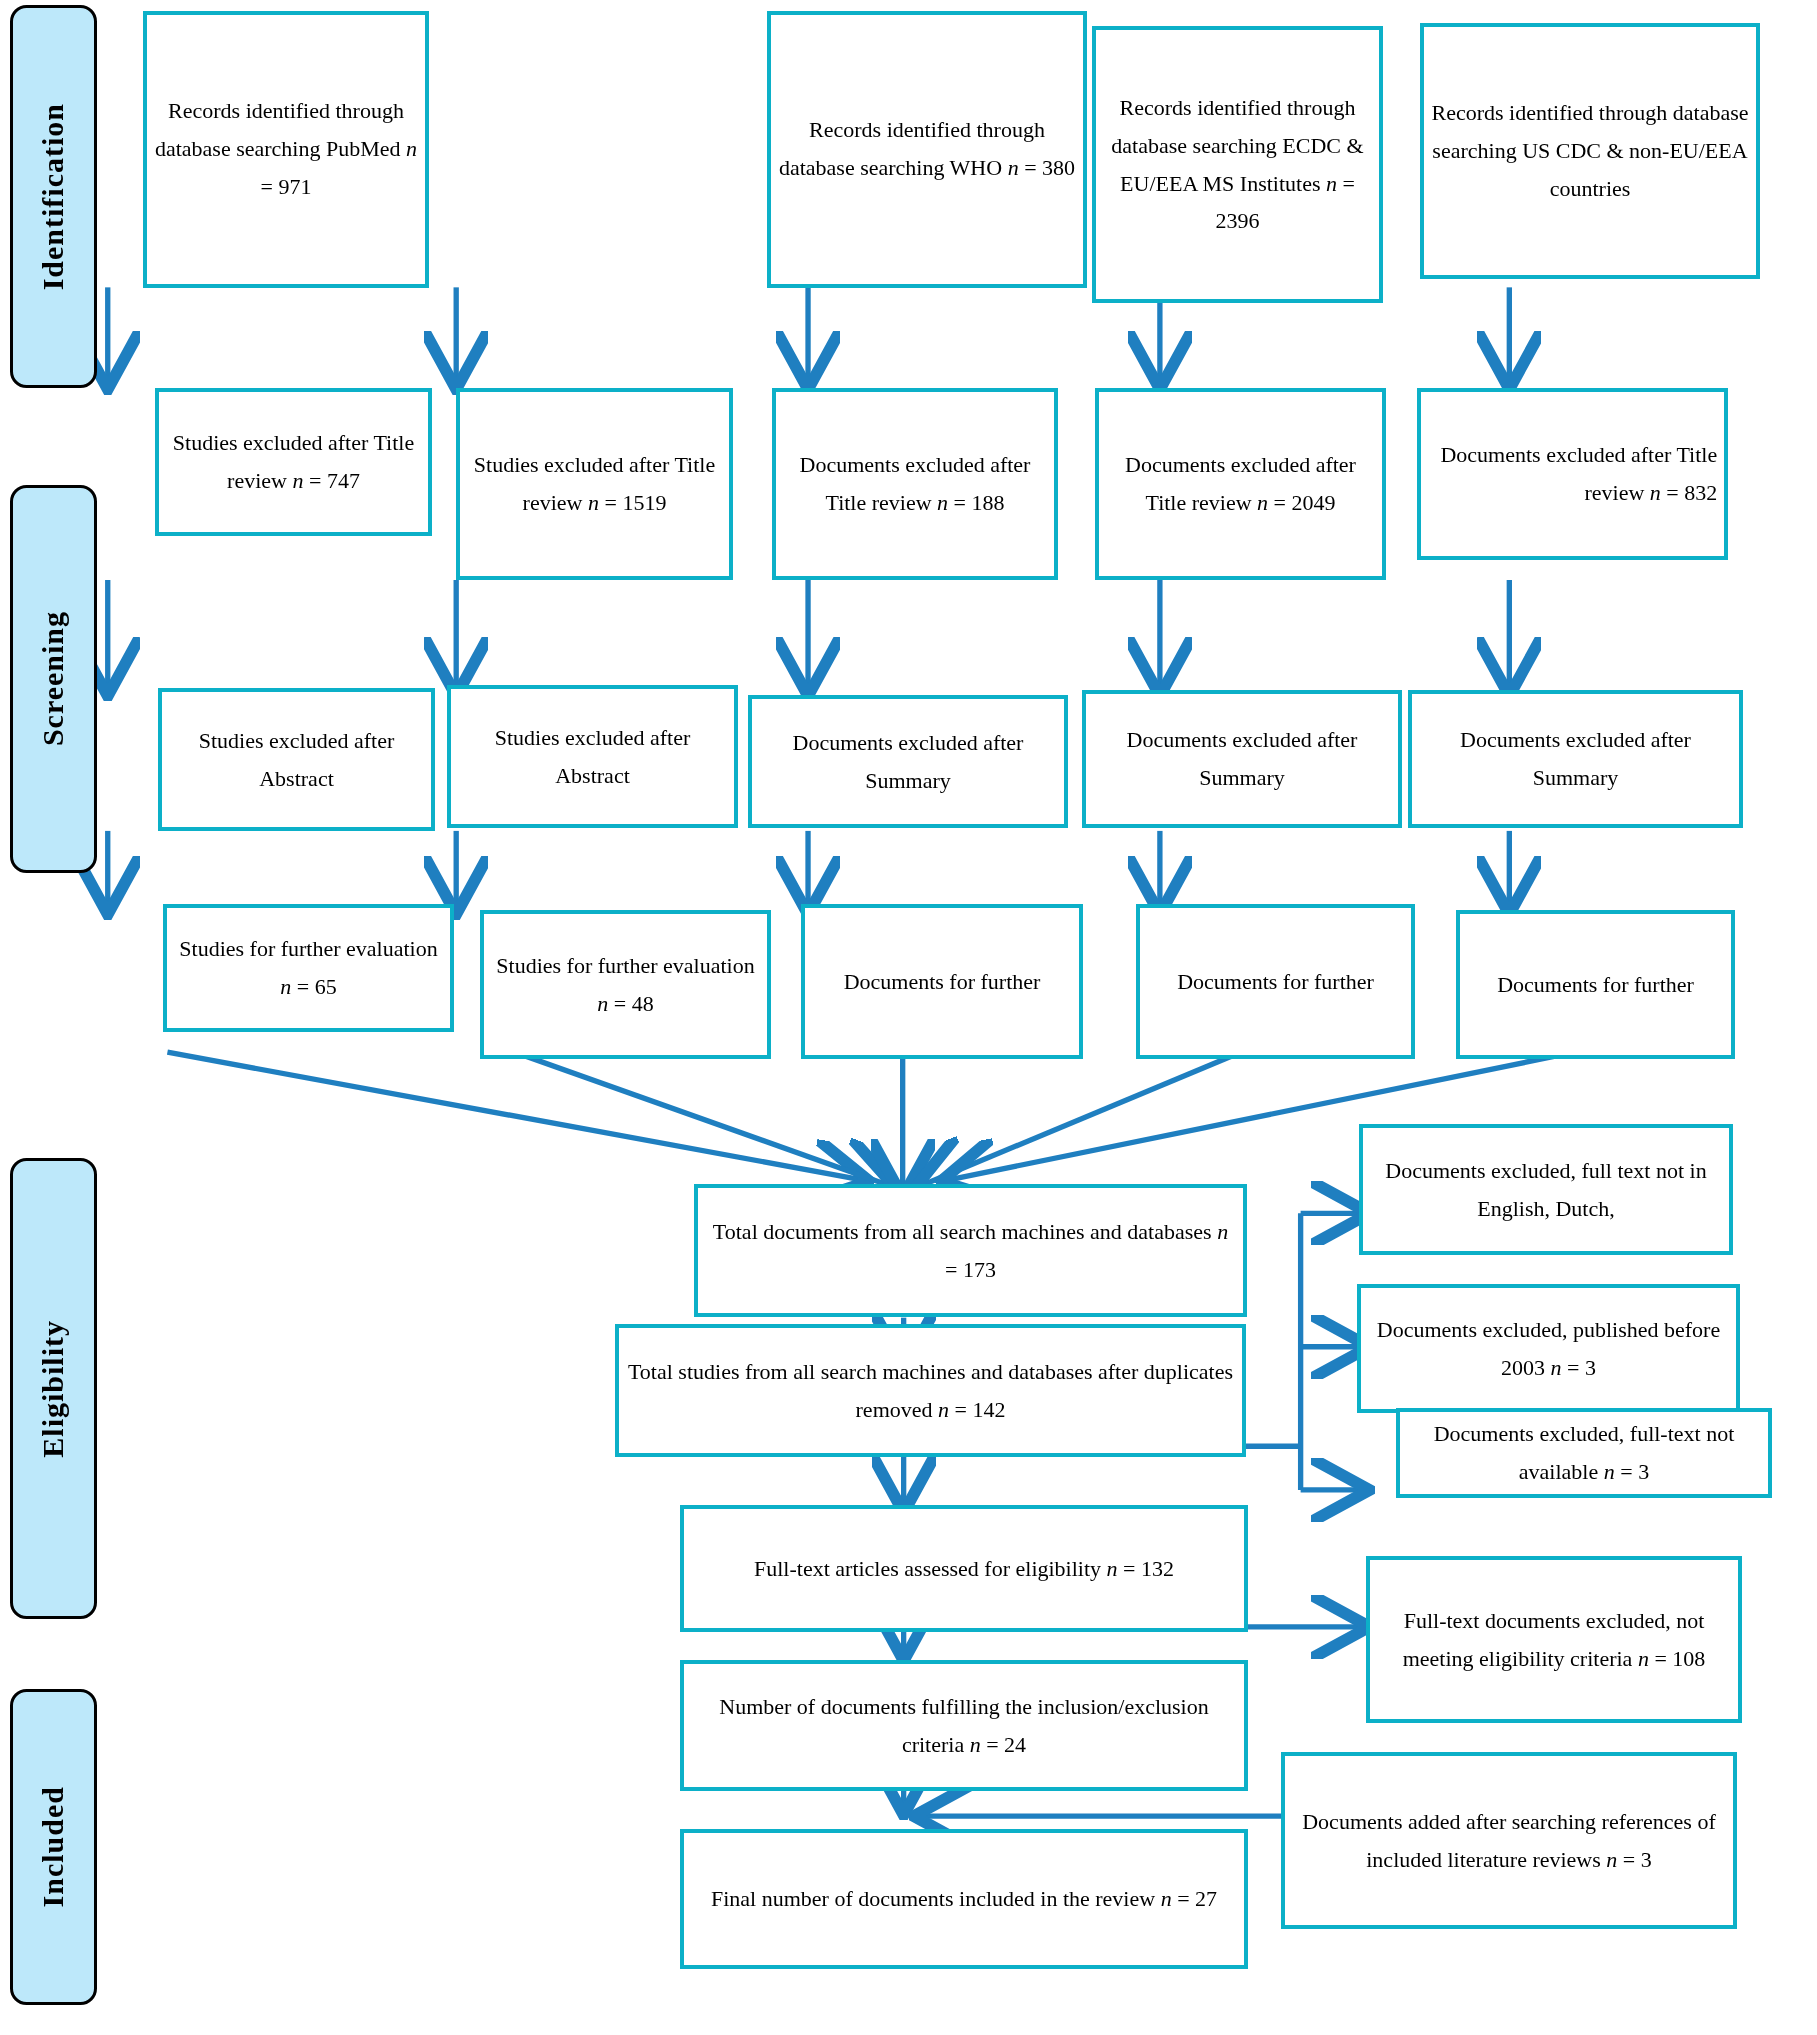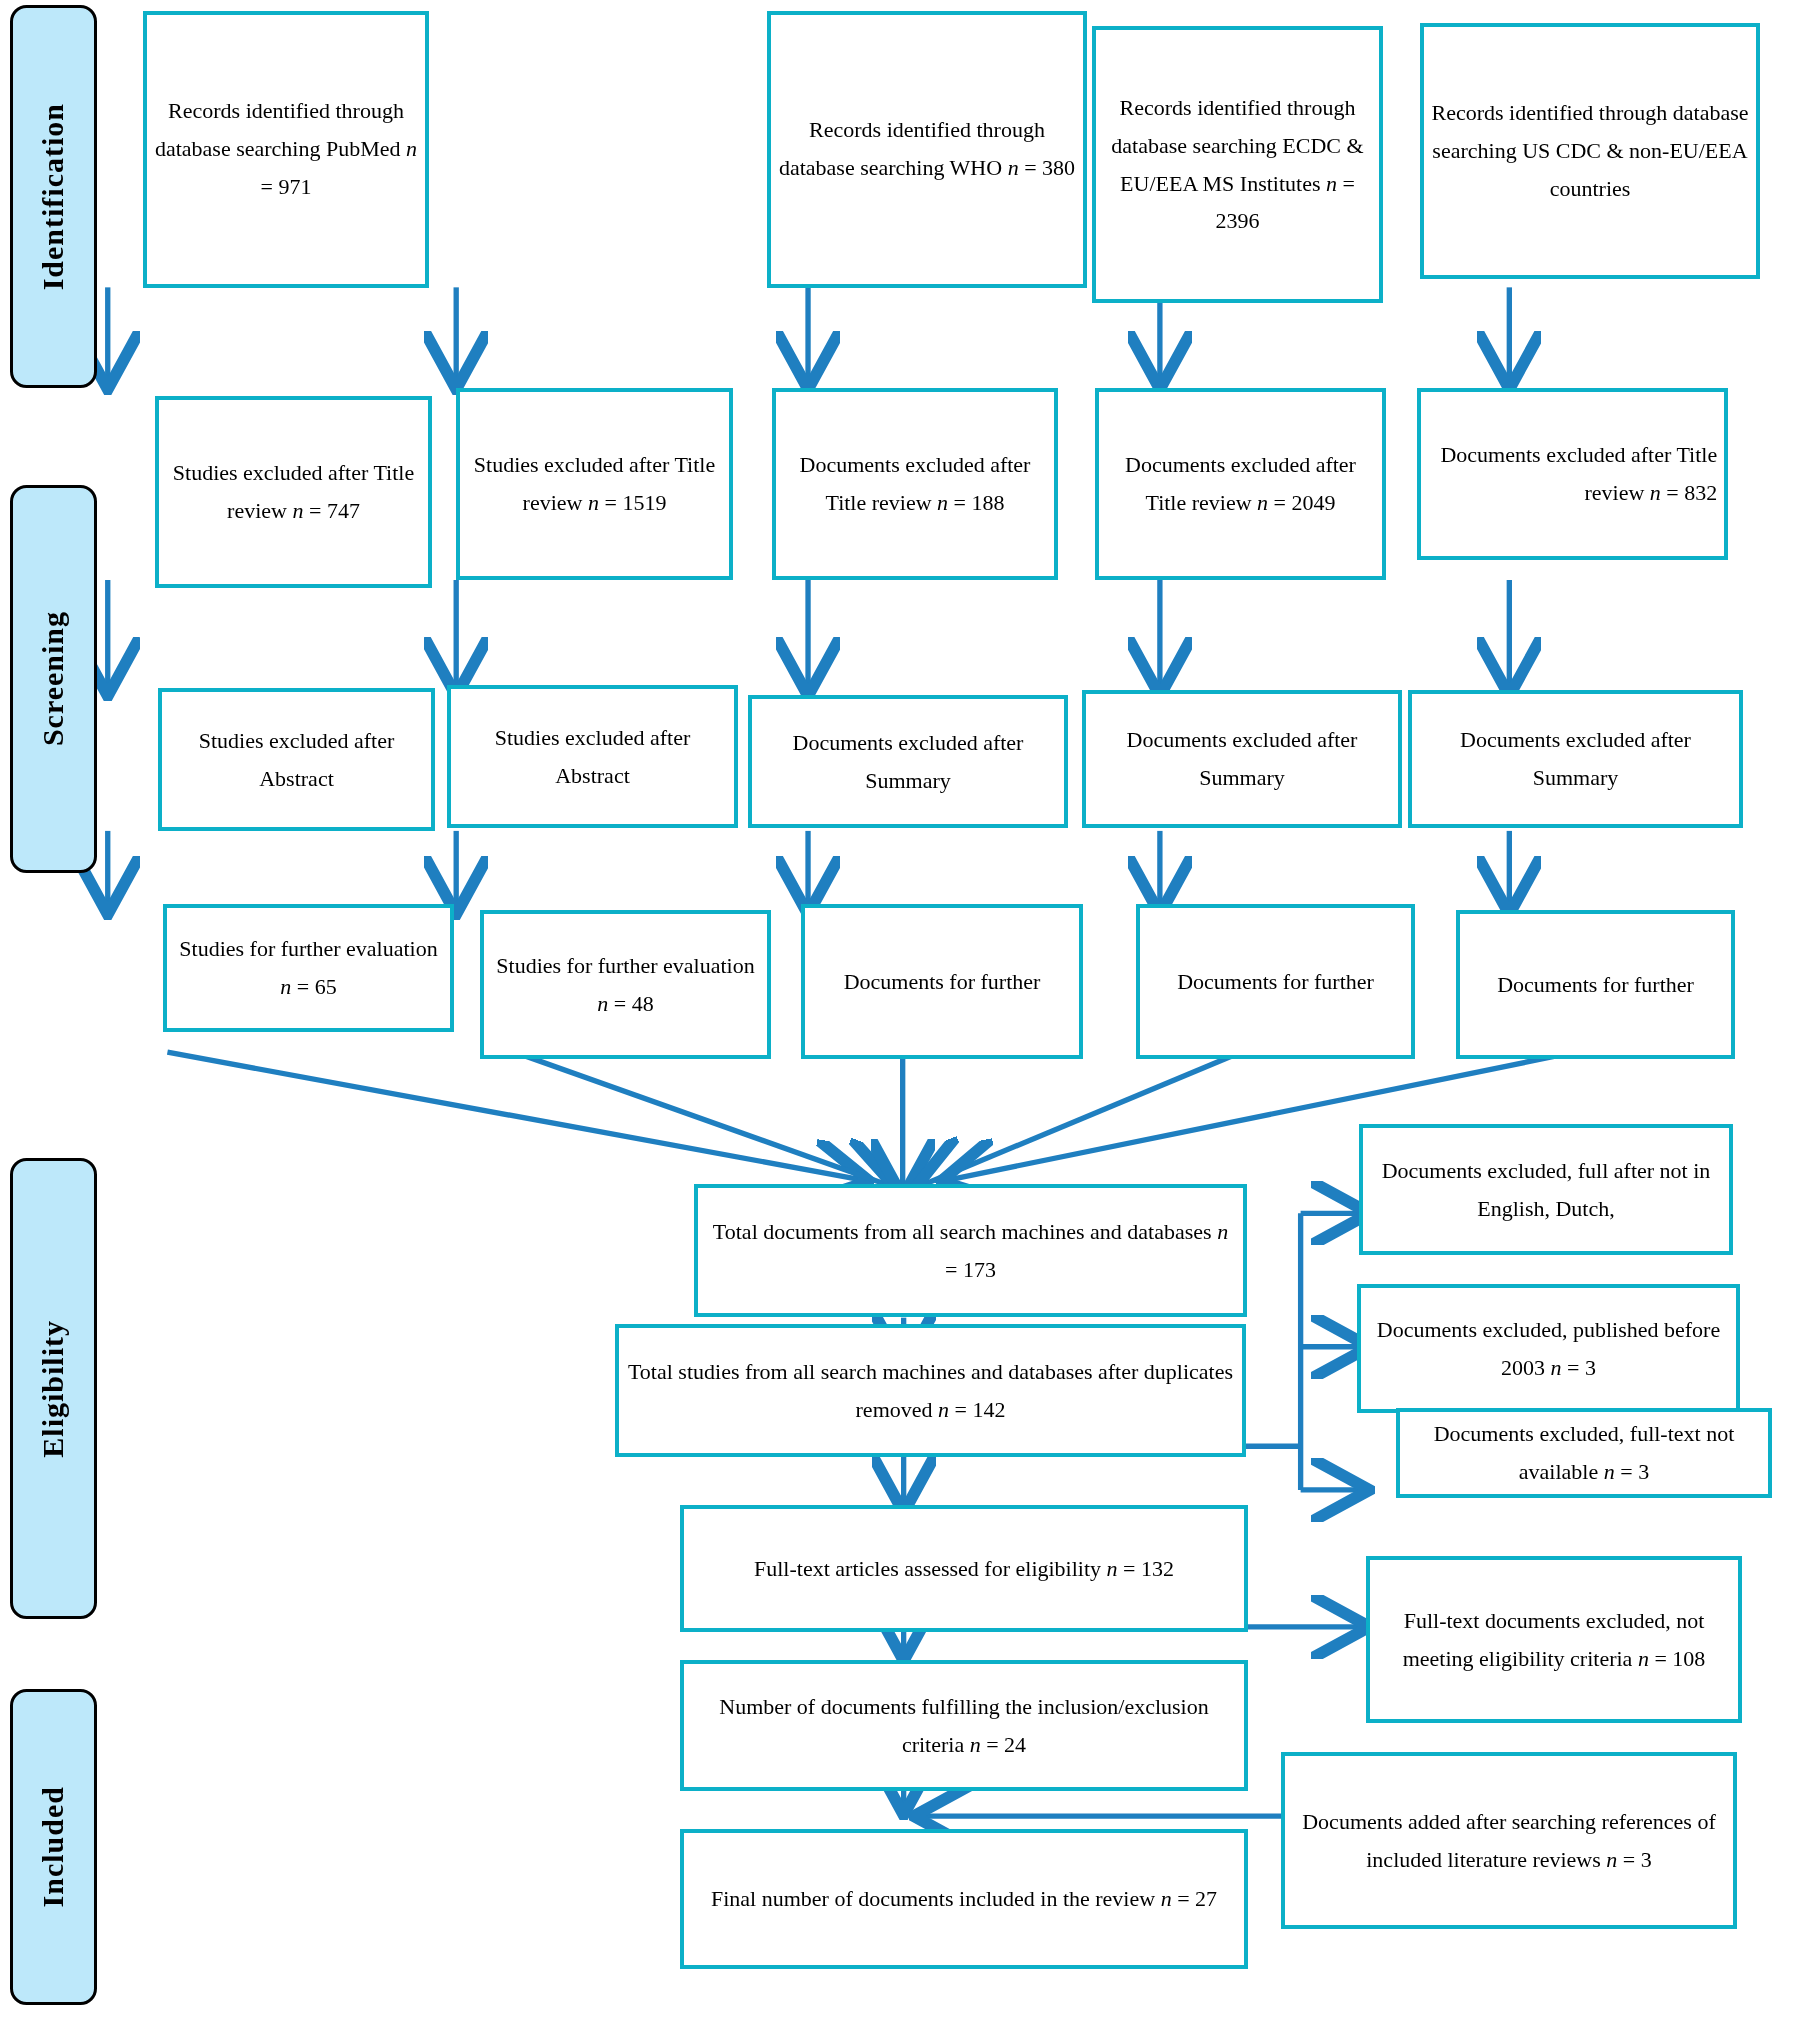--- a/index.html
+++ b/index.html
@@ -126,21 +126,21 @@
   <div class="fbox" style="left:767px; top:10.7px; width:320px; height:277px;">
     <span class="t">Records identified through database searching WHO <i>n</i> = 380</span>
   </div>
   <div class="fbox" style="left:1092px; top:26px; width:291px; height:277px;">
     <span class="t">Records identified through database searching ECDC &amp; EU/EEA MS Institutes <i>n</i> = 2396</span>
   </div>
   <div class="fbox" style="left:1420px; top:23px; width:340px; height:256px;">
     <span class="t">Records identified through database searching US CDC &amp; non-EU/EEA countries</span>
   </div>
 
-  <div class="fbox" style="left:155px; top:396px; width:277px; height:192px;">
+  <div class="fbox" style="left:155px; top:388px; width:277px; height:148px;">
     <span class="t">Studies excluded after Title review <i>n</i> = 747</span>
   </div>
   <div class="fbox" style="left:456px; top:388px; width:277px; height:192px;">
     <span class="t">Studies excluded after Title review <i>n</i> = 1519</span>
   </div>
   <div class="fbox" style="left:772px; top:388px; width:286px; height:192px;">
     <span class="t">Documents excluded after Title review <i>n</i> = 188</span>
   </div>
   <div class="fbox" style="left:1095px; top:388px; width:291px; height:192px;">
     <span class="t">Documents excluded after Title review <i>n</i> = 2049</span>
@@ -191,21 +191,21 @@
     <span class="t">Full-text articles assessed for eligibility <i>n</i> = 132</span>
   </div>
   <div class="fbox" style="left:680px; top:1660px; width:568px; height:131px;">
     <span class="t">Number of documents fulfilling the inclusion/exclusion criteria <i>n</i> = 24</span>
   </div>
   <div class="fbox" style="left:680px; top:1829px; width:568px; height:140px;">
     <span class="t">Final number of documents included in the review <i>n</i> = 27</span>
   </div>
 
   <div class="fbox" style="left:1359px; top:1124px; width:374px; height:131px;">
-    <span class="t">Documents excluded, full after not in English, Dutch,</span>
+    <span class="t">Documents excluded, full text not in English, Dutch,</span>
   </div>
   <div class="fbox" style="left:1357px; top:1284px; width:383px; height:129px;">
     <span class="t">Documents excluded, published before 2003 <i>n</i> = 3</span>
   </div>
   <div class="fbox" style="left:1396px; top:1408px; width:376px; height:90px;">
     <span class="t">Documents excluded, full-text not available <i>n</i> = 3</span>
   </div>
   <div class="fbox" style="left:1366px; top:1556px; width:376px; height:167px;">
     <span class="t">Full-text documents excluded, not meeting eligibility criteria <i>n</i> = 108</span>
   </div>

